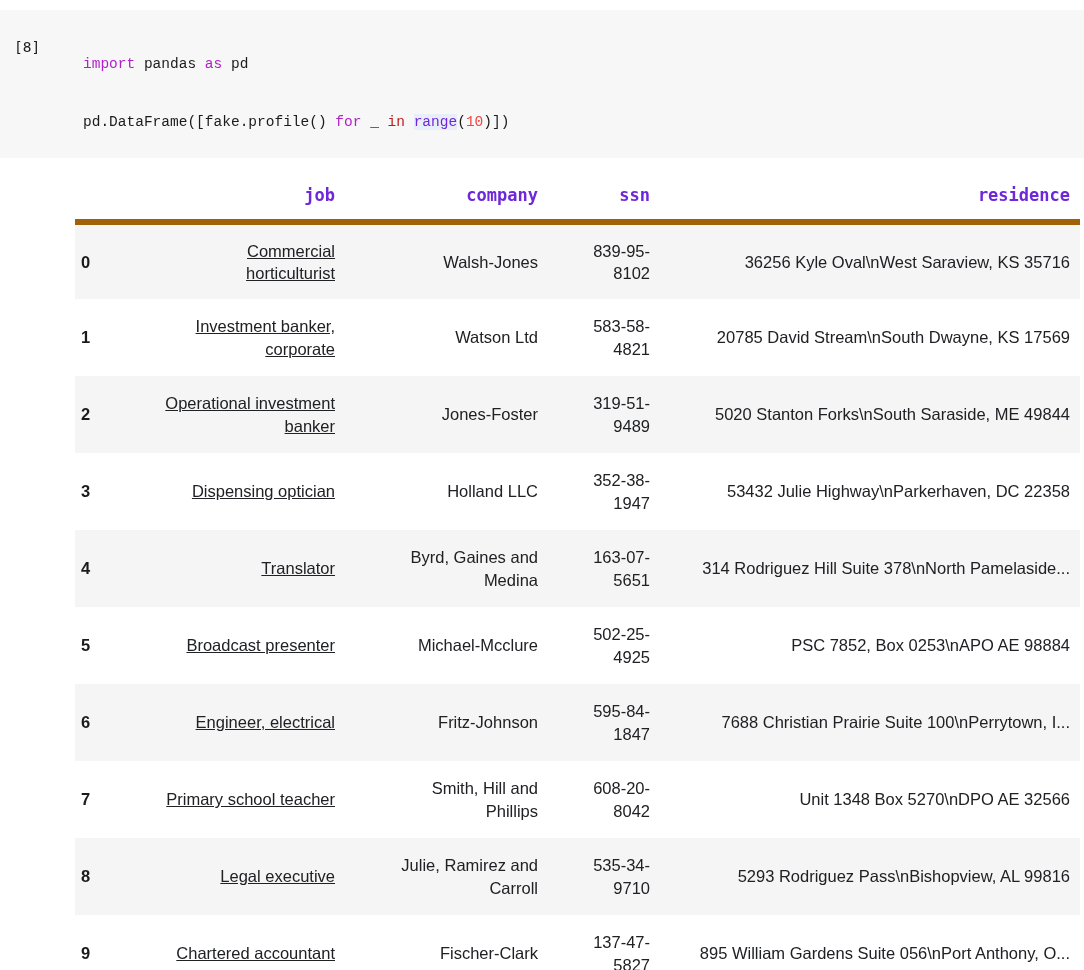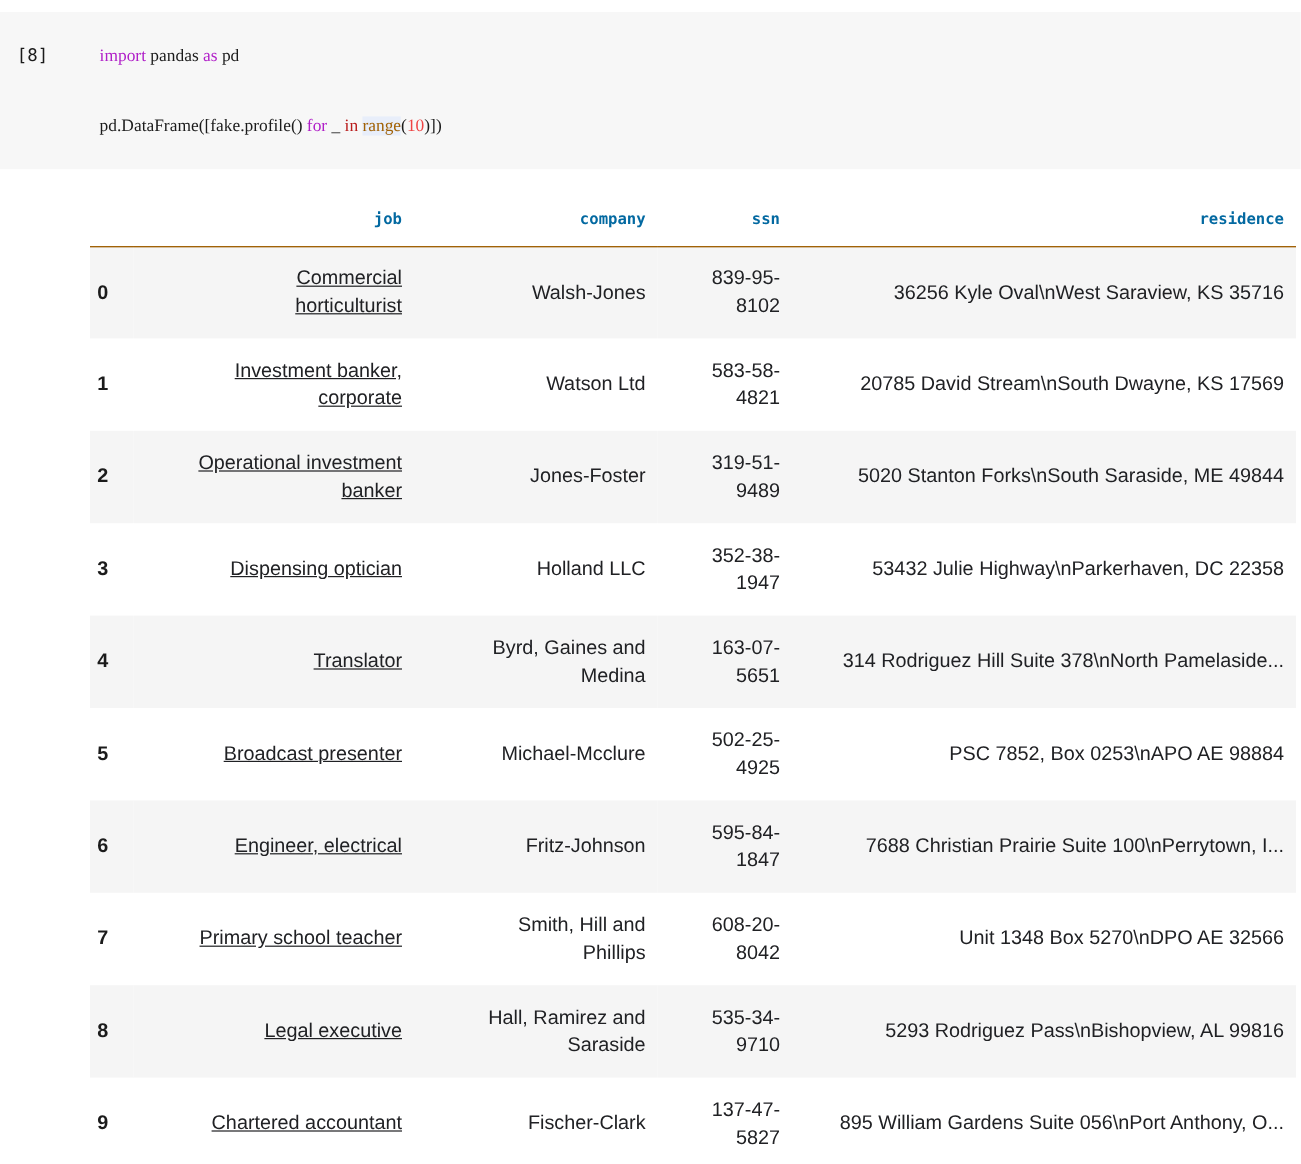--- a/index.html
+++ b/index.html
@@ -23,51 +23,52 @@
   }
   .exec-count {
     font-family: "DejaVu Sans Mono", "Liberation Mono", monospace;
     font-size: 14.5px;
     line-height: 29px;
     color: #1b1b1b;
     width: 69px;
     flex: none;
   }
   .code-lines {
-    font-family: Liberation Serif, serif;
+    font-family: Liberation Mono, monospace;
     font-size: 14.5px;
     line-height: 29px;
     white-space: pre;
     color: #1b1b1b;
+    margin-top: 17px;
   }
   .code-line { min-height: 29px; }
   .tok-kw      { color: #b01fc8; }
   .tok-plain   { color: #1b1b1b; }
   .tok-in      { color: #b91c1c; }
-  .tok-builtin { color: #a16207; }
+  .tok-builtin { color: #6d28d9; }
   .tok-num     { color: #ef4444; }
   .tok-hl      { background: #e8eefa; }
 
   
   table.dataframe {
     border-collapse: collapse;
     margin: 12px 0 0 75px;
     width: 1005px;
     table-layout: fixed;
   }
   table.dataframe thead th {
     font-family: "DejaVu Sans Mono", "Liberation Mono", monospace;
     font-weight: bold;
-    font-size: 13px;
-    color: #0369a1;
+    font-size: 17px;
+    color: #6d28d9;
     text-align: right;
     vertical-align: bottom;
     height: 52px;
     padding: 6px 10px 14px 10px;
-    border-bottom: 1px solid #a16207;
+    border-bottom: 6px solid #a16207;
   }
   table.dataframe thead th.idx-header { text-align: left; }
   table.dataframe tbody tr { height: 77px; }
   table.dataframe tbody tr:nth-child(odd) { background: #f5f5f5; }
   table.dataframe td, table.dataframe th.idx {
     font-size: 16.5px;
     line-height: 1.36;
     padding: 8px 10px;
     vertical-align: middle;
   }
@@ -162,21 +163,21 @@
       <tr>
         <th class="idx">7</th>
         <td class="col-job"><div class="cellwrap">Primary school teacher</div></td>
         <td class="col-company"><div class="cellwrap">Smith, Hill and Phillips</div></td>
         <td class="col-ssn"><div class="cellwrap">608-20-8042</div></td>
         <td class="col-residence"><div class="cellwrap">Unit 1348 Box 5270\nDPO AE 32566</div></td>
       </tr>
       <tr>
         <th class="idx">8</th>
         <td class="col-job"><div class="cellwrap">Legal executive</div></td>
-        <td class="col-company"><div class="cellwrap">Hall, Ramirez and Saraside</div></td>
+        <td class="col-company"><div class="cellwrap">Julie, Ramirez and Carroll</div></td>
         <td class="col-ssn"><div class="cellwrap">535-34-9710</div></td>
         <td class="col-residence"><div class="cellwrap">5293 Rodriguez Pass\nBishopview, AL 99816</div></td>
       </tr>
       <tr>
         <th class="idx">9</th>
         <td class="col-job"><div class="cellwrap">Chartered accountant</div></td>
         <td class="col-company"><div class="cellwrap">Fischer-Clark</div></td>
         <td class="col-ssn"><div class="cellwrap">137-47-5827</div></td>
         <td class="col-residence"><div class="cellwrap">895 William Gardens Suite 056\nPort Anthony, O...</div></td>
       </tr>

